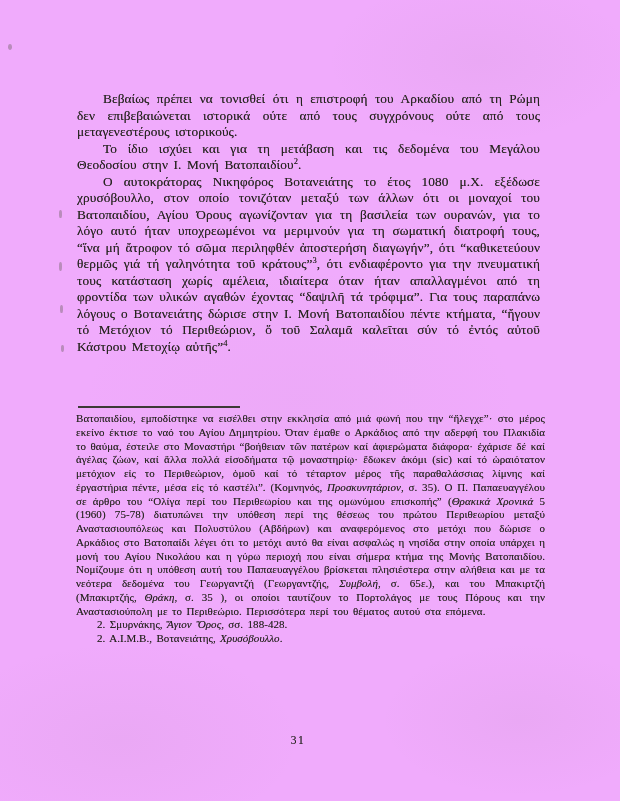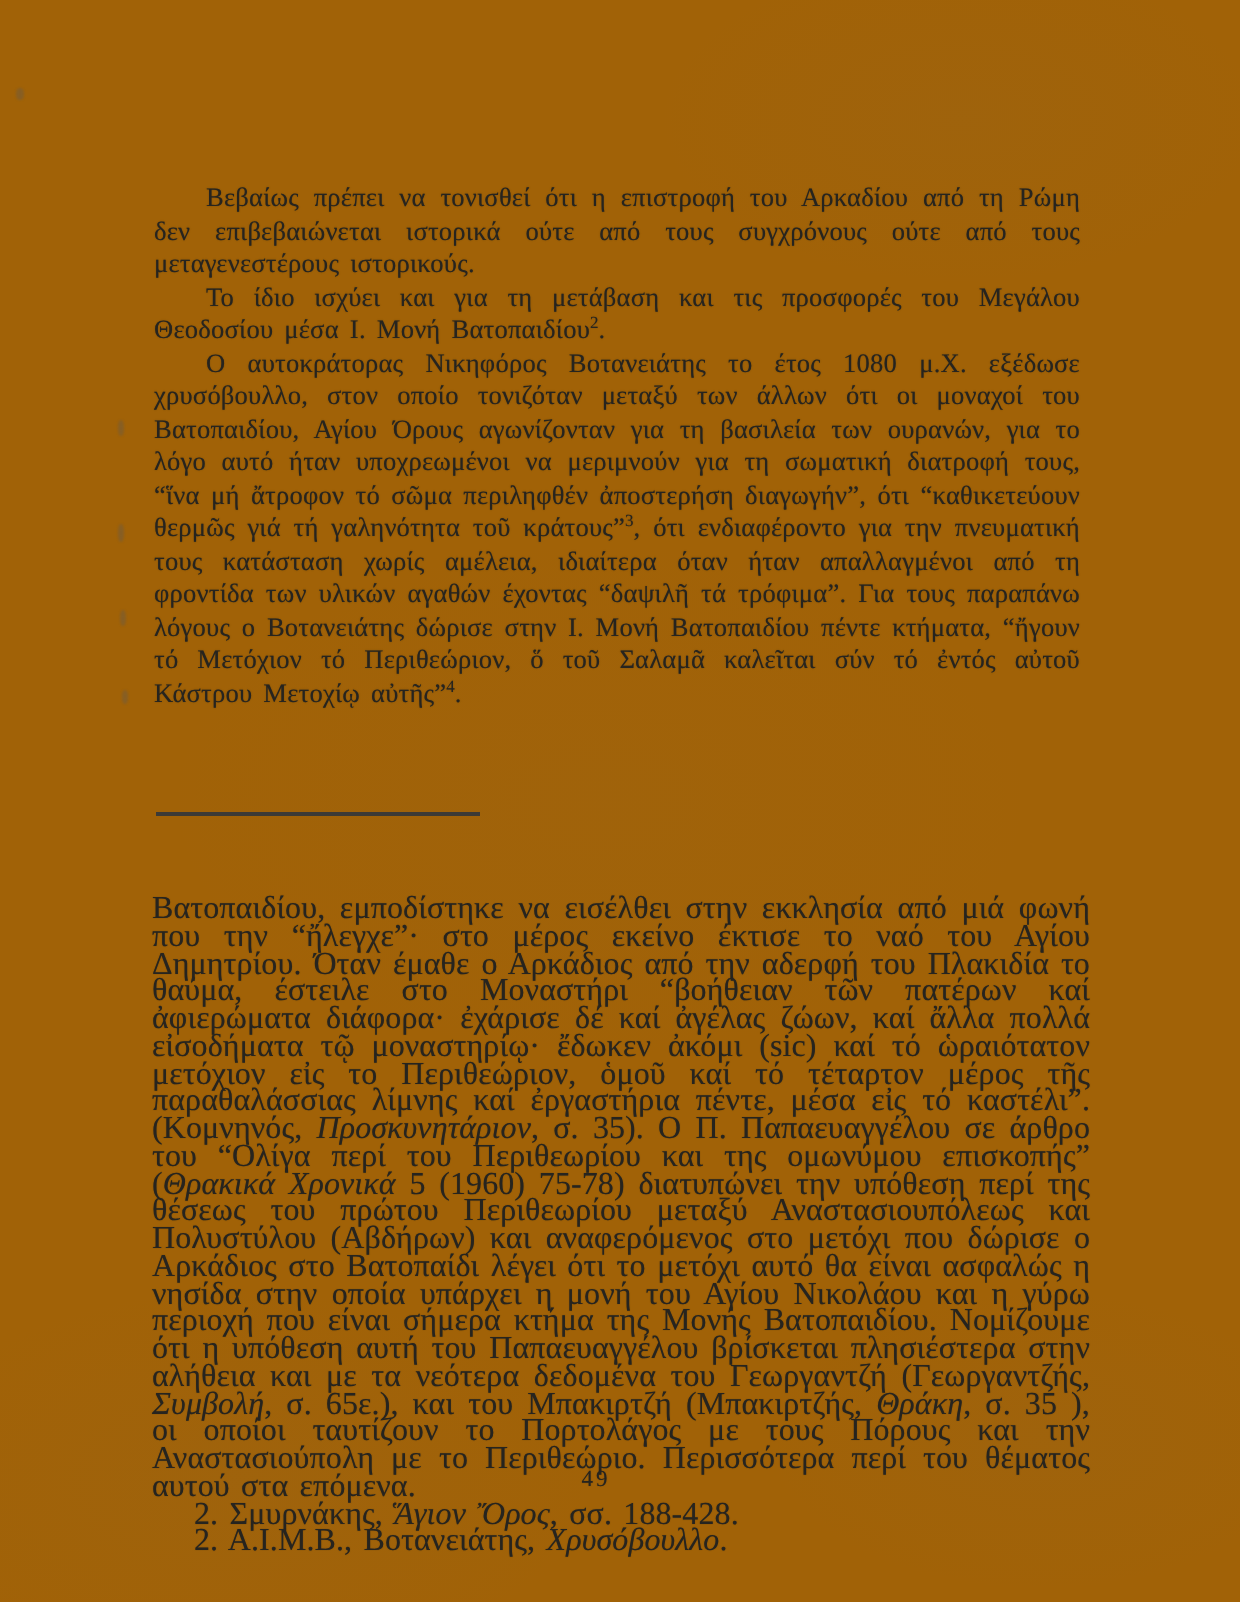--- a/index.html
+++ b/index.html
@@ -4,21 +4,21 @@
 <style>
   * { margin:0; padding:0; box-sizing:border-box; }
   html, body { width:620px; height:801px; }
   body {
     font-family:"Liberation Serif", "DejaVu Serif", serif;
     background:#e9e8e4;
   }
   .page {
     position:relative;
     width:620px; height:801px;
-    background:#a16207;
+    background:#f0abfc;
     overflow:hidden;
     color:#26241f;
   }
   
   .scan-tone {
     position:absolute; inset:0; pointer-events:none;
     background:
       radial-gradient(220px 120px at 480px 60px, rgba(120,115,105,0.05), transparent 70%),
       radial-gradient(260px 140px at 120px 740px, rgba(120,115,105,0.05), transparent 70%),
       radial-gradient(200px 110px at 520px 720px, rgba(120,115,105,0.05), transparent 70%),
@@ -47,25 +47,24 @@
 
   .footnote-rule {
     position:absolute;
     left:78px; top:406px;
     width:162px; height:1.6px;
     background:#3c3a36;
   }
   .footnotes {
     position:absolute;
     left:76px; top:412px; width:469px;
-    font-size:16px; line-height:13.75px;
+    font-size:11px; line-height:13.75px;
     text-align:justify;
     word-spacing:1.6px; letter-spacing:0.05px;
     text-shadow:0 0 0.5px rgba(38,36,31,0.5);
-    margin-top:36px;
   }
   .fn-item { text-indent:21px; }
 
   .page-number {
     position:absolute;
     left:0; top:734px; width:596px;
     text-align:center;
     font-size:11.5px; letter-spacing:1.5px;
     text-shadow:0 0 0.5px rgba(38,36,31,0.5);
   }
@@ -77,27 +76,27 @@
 
   <div class="scan-tone"></div>
   <div class="speck s1"></div>
   <div class="speck s2"></div>
   <div class="speck s3"></div>
   <div class="speck s4"></div>
   <div class="speck s5"></div>
 
   <div class="body-text">
     <p class="para">Βεβαίως πρέπει να τονισθεί ότι η επιστροφή του Αρκαδίου από τη Ρώμη δεν επιβεβαιώνεται ιστορικά ούτε από τους συγχρόνους ούτε από τους μεταγενεστέρους ιστορικούς.</p>
-    <p class="para"><span>Το ίδιο ισχύει και για τη μετάβαση και τις προσφορές του Μεγάλου Θεοδοσίου μέσα Ι. Μονή Βατοπαιδίου</span><sup>2</sup><span>.</span></p>
+    <p class="para"><span>Το ίδιο ισχύει και για τη μετάβαση και τις δεδομένα του Μεγάλου Θεοδοσίου στην Ι. Μονή Βατοπαιδίου</span><sup>2</sup><span>.</span></p>
     <p class="para"><span>Ο αυτοκράτορας Νικηφόρος Βοτανειάτης το έτος 1080 μ.Χ. εξέδωσε χρυσόβουλλο, στον οποίο τονιζόταν μεταξύ των άλλων ότι οι μοναχοί του Βατοπαιδίου, Αγίου Όρους αγωνίζονταν για τη βασιλεία των ουρανών, για το λόγο αυτό ήταν υποχρεωμένοι να μεριμνούν για τη σωματική διατροφή τους, “ἵνα μή ἄτροφον τό σῶμα περιληφθέν ἀποστερήση διαγωγήν”, ότι “καθικετεύουν θερμῶς γιά τή γαληνότητα τοῦ κράτους”</span><sup>3</sup><span>, ότι ενδιαφέροντο για την πνευματική τους κατάσταση χωρίς αμέλεια, ιδιαίτερα όταν ήταν απαλλαγμένοι από τη φροντίδα των υλικών αγαθών έχοντας “δαψιλῆ τά τρόφιμα”. Για τους παραπάνω λόγους ο Βοτανειάτης δώρισε στην Ι. Μονή Βατοπαιδίου πέντε κτήματα, “ἤγουν τό Μετόχιον τό Περιθεώριον, ὅ τοῦ Σαλαμᾶ καλεῖται σύν τό ἐντός αὐτοῦ Κάστρου Μετοχίῳ αὐτῆς”</span><sup>4</sup><span>.</span></p>
   </div>
 
   <div class="footnote-rule"></div>
 
   <div class="footnotes">
     <p class="fn-cont"><span>Βατοπαιδίου, εμποδίστηκε να εισέλθει στην εκκλησία από μιά φωνή που την “ἤλεγχε”· στο μέρος εκείνο έκτισε το ναό του Αγίου Δημητρίου. Όταν έμαθε ο Αρκάδιος από την αδερφή του Πλακιδία το θαύμα, έστειλε στο Μοναστήρι “βοήθειαν τῶν πατέρων καί ἀφιερώματα διάφορα· ἐχάρισε δέ καί ἀγέλας ζώων, καί ἄλλα πολλά εἰσοδήματα τῷ μοναστηρίῳ· ἔδωκεν ἀκόμι (sic) καί τό ὡραιότατον μετόχιον εἰς το Περιθεώριον, ὁμοῦ καί τό τέταρτον μέρος τῆς παραθαλάσσιας λίμνης καί ἐργαστήρια πέντε, μέσα εἰς τό καστέλι”. (Κομνηνός, </span><i>Προσκυνητάριον</i><span>, σ. 35). Ο Π. Παπαευαγγέλου σε άρθρο του “Ολίγα περί του Περιθεωρίου και της ομωνύμου επισκοπής” (</span><i>Θρακικά Χρονικά</i><span> 5 (1960) 75-78) διατυπώνει την υπόθεση περί της θέσεως του πρώτου Περιθεωρίου μεταξύ Αναστασιουπόλεως και Πολυστύλου (Αβδήρων) και αναφερόμενος στο μετόχι που δώρισε ο Αρκάδιος στο Βατοπαίδι λέγει ότι το μετόχι αυτό θα είναι ασφαλώς η νησίδα στην οποία υπάρχει η μονή του Αγίου Νικολάου και η γύρω περιοχή που είναι σήμερα κτήμα της Μονής Βατοπαιδίου. Νομίζουμε ότι η υπόθεση αυτή του Παπαευαγγέλου βρίσκεται πλησιέστερα στην αλήθεια και με τα νεότερα δεδομένα του Γεωργαντζή (Γεωργαντζής, </span><i>Συμβολή</i><span>, σ. 65ε.), και του Μπακιρτζή (Μπακιρτζής, </span><i>Θράκη</i><span>, σ. 35 ), οι οποίοι ταυτίζουν το Πορτολάγος με τους Πόρους και την Αναστασιούπολη με το Περιθεώριο. Περισσότερα περί του θέματος αυτού στα επόμενα.</span></p>
     <p class="fn-item"><span>2. Σμυρνάκης, </span><i>Ἅγιον Ὄρος</i><span>, σσ. 188-428.</span></p>
     <p class="fn-item"><span>2. Α.Ι.Μ.Β., Βοτανειάτης, </span><i>Χρυσόβουλλο</i><span>.</span></p>
   </div>
 
-  <div class="page-number">49</div>
+  <div class="page-number">31</div>
 
 </div>
 
 </body></html>

